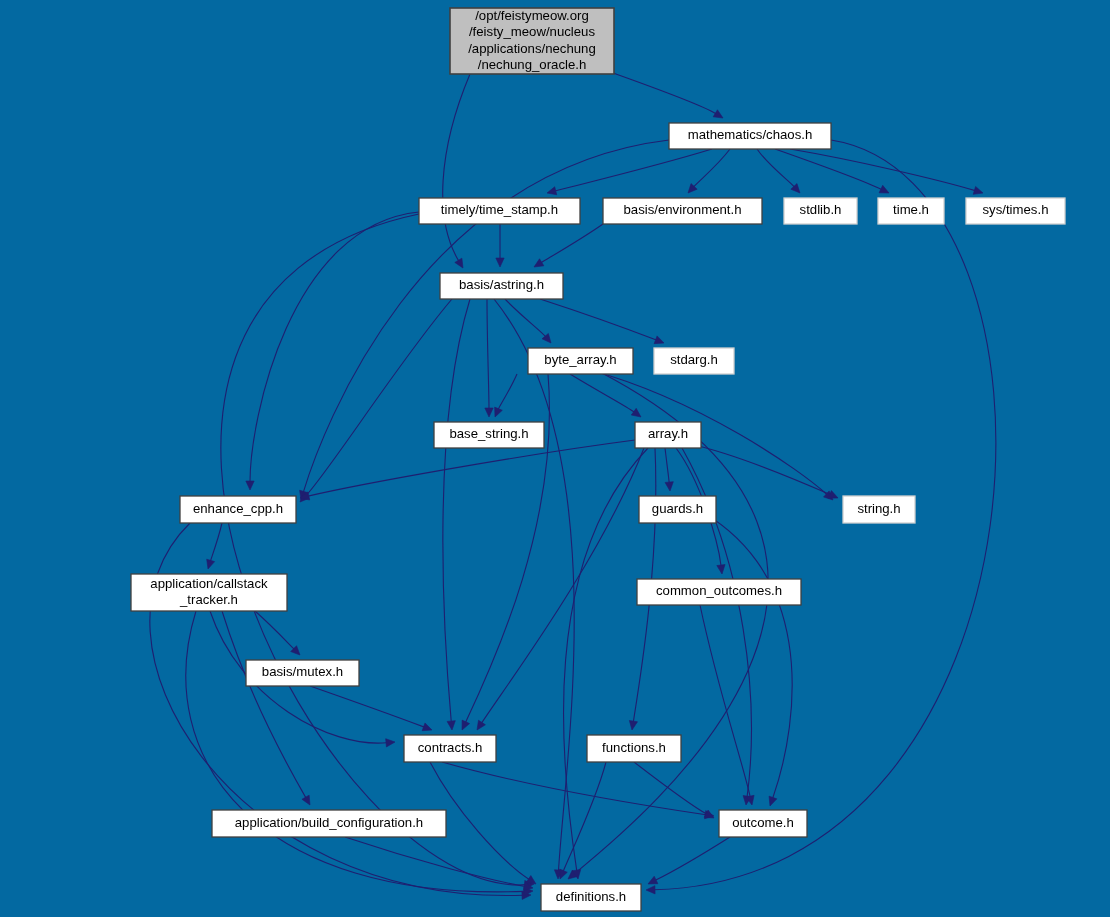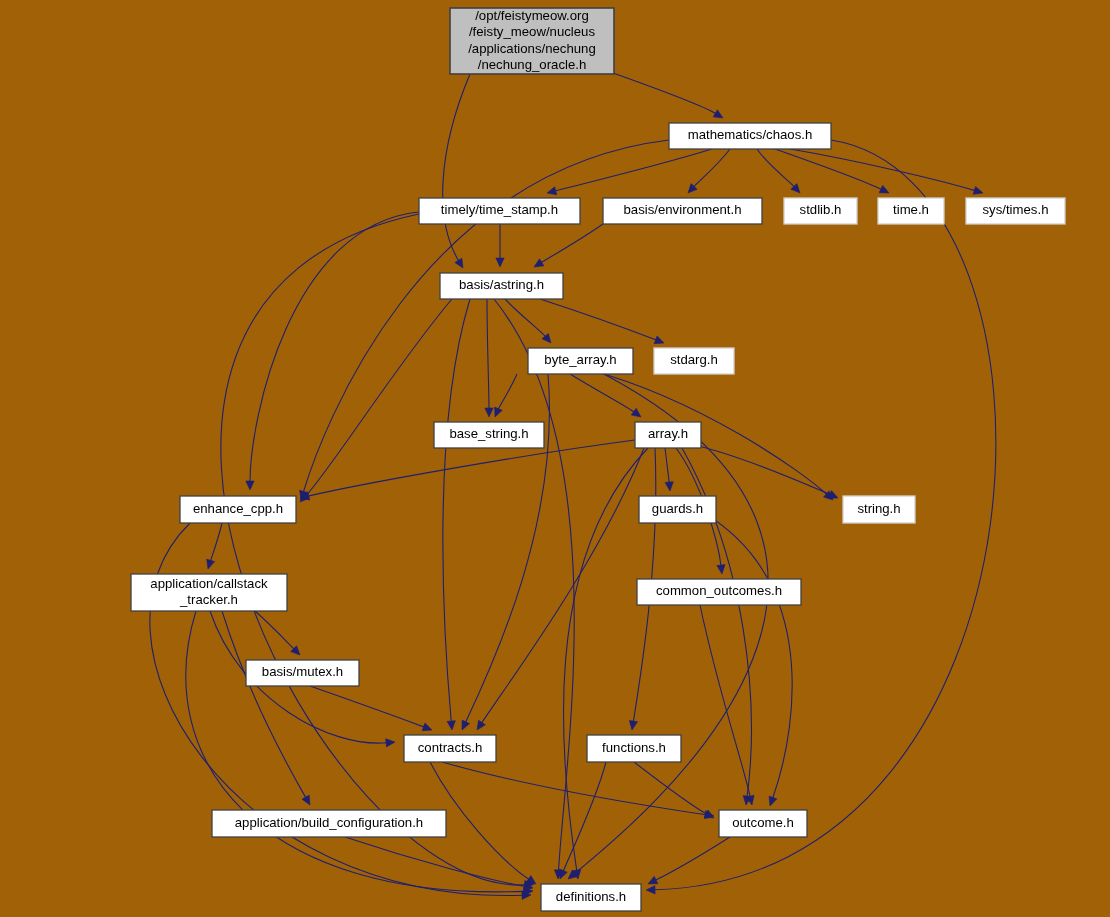--- a/index.html
+++ b/index.html
@@ -4,21 +4,21 @@
 <style>
   html, body {
     margin: 0;
     padding: 0;
     background: #ffffff;
   }
   #graph-root {
     position: relative;
     width: 1110px;
     height: 917px;
-    background: #a16207;
+    background: #0369a1;
     font-family: "Liberation Sans", sans-serif;
     overflow: hidden;
   }
   svg.graph-canvas {
     position: absolute;
     left: 0;
     top: 0;
     width: 1110px;
     height: 917px;
   }

